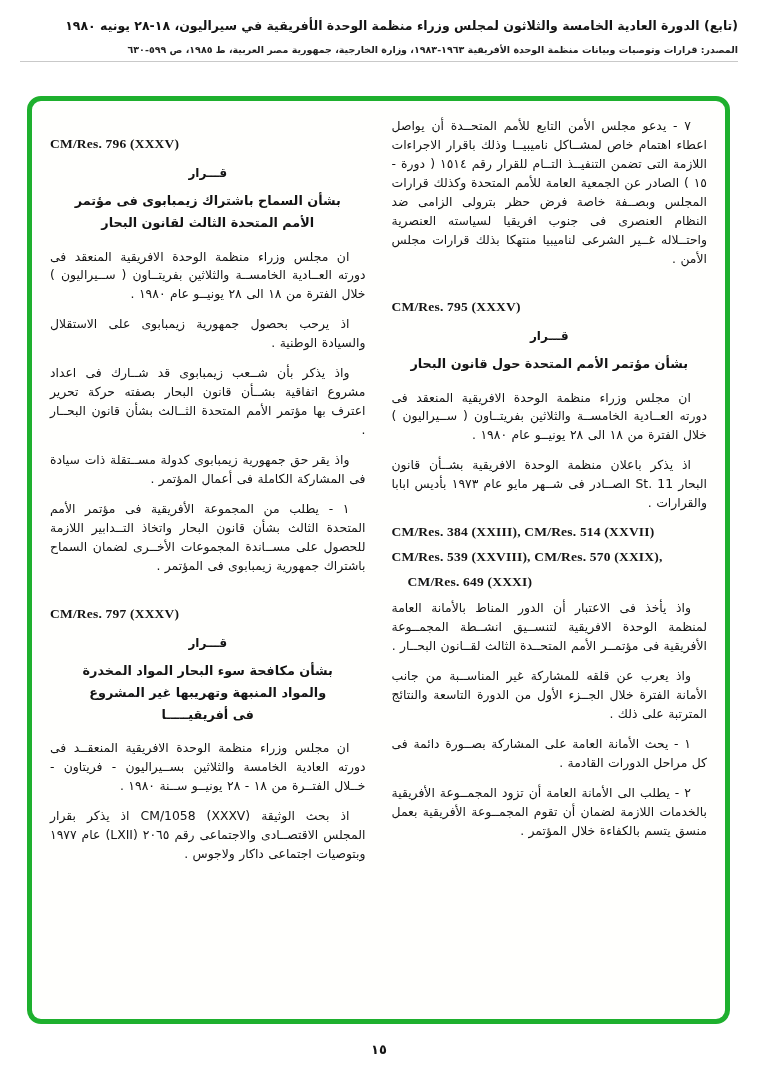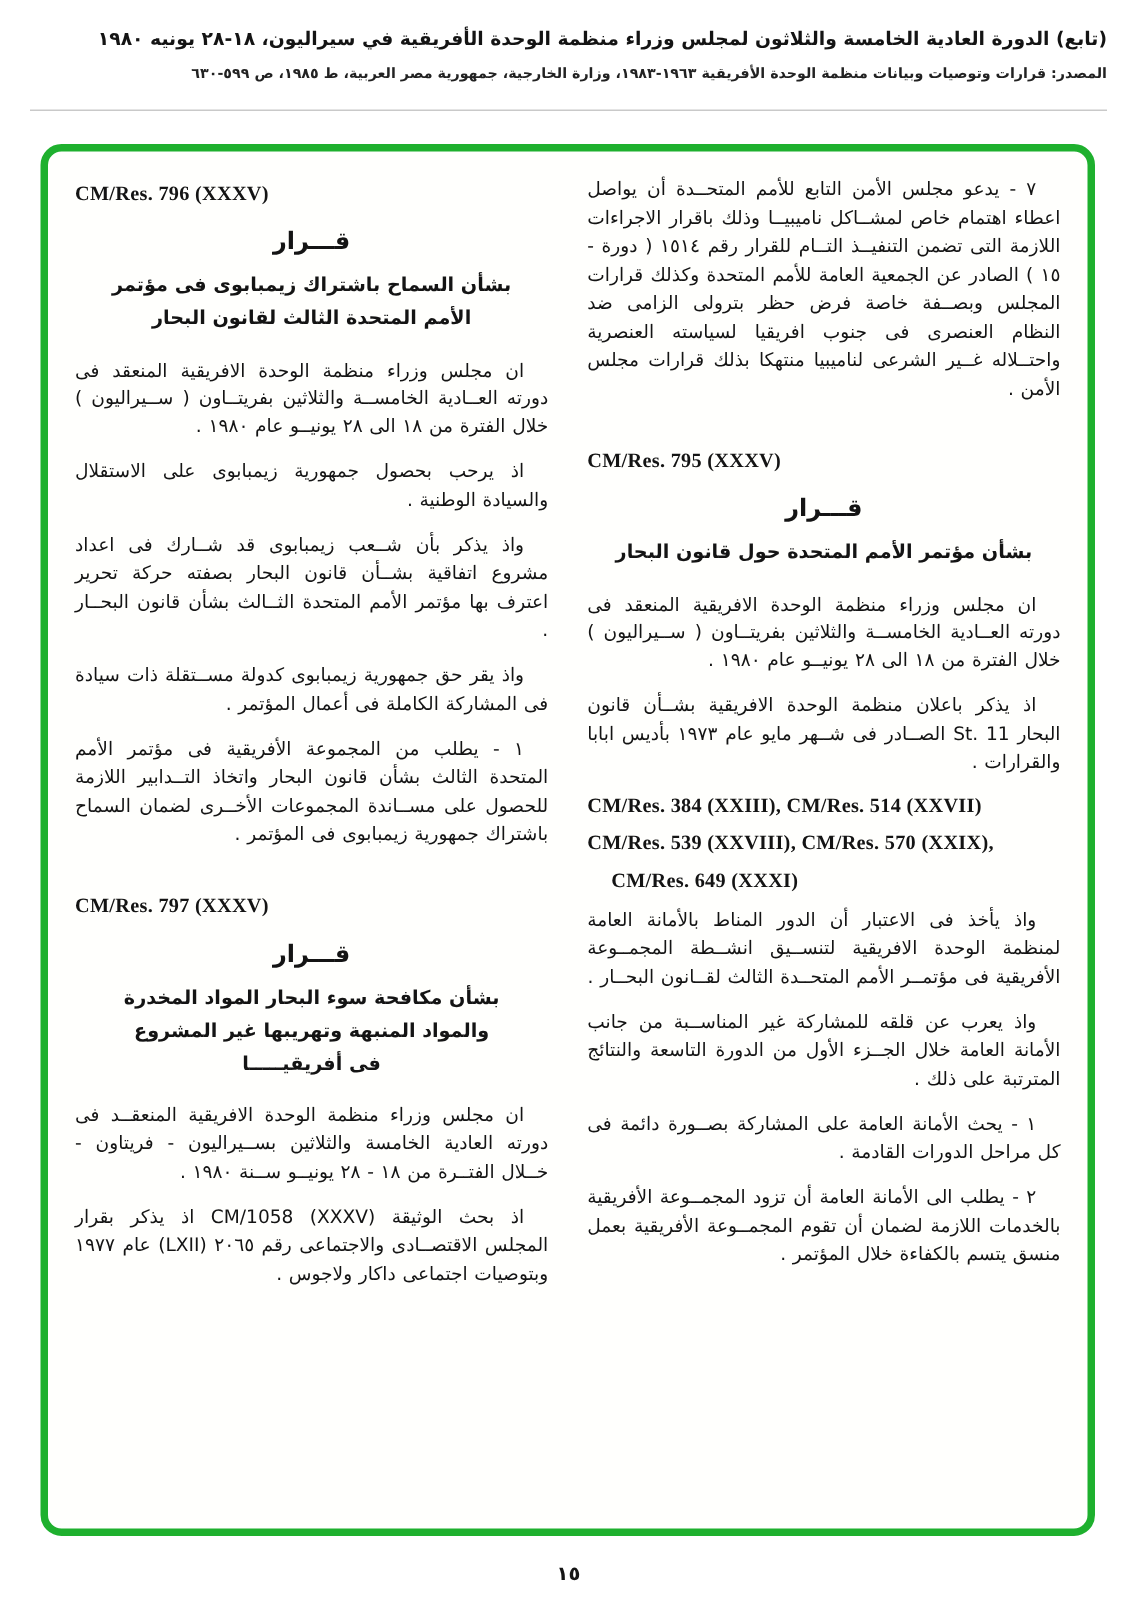--- a/index.html
+++ b/index.html
@@ -10,21 +10,21 @@
     overflow:hidden;
   }
 
   .page-header {
     position:absolute; top:18px; left:20px; right:20px;
     text-align:right; direction:rtl;
   }
   .header-line1 { font-size:12.5px; font-weight:bold; letter-spacing:0.2px; }
   .header-line2 {
     font-size:9.5px; font-weight:bold; margin-top:11px; color:#222;
-    padding-bottom:18px; border-bottom:1px solid #c9c9c9;
+    padding-bottom:6px; border-bottom:1px solid #c9c9c9;
   }
 
   .document-frame {
     position:absolute; left:27px; top:96px; width:703px; height:928px;
     border:5px solid #1eb02e; border-radius:14px;
     padding:16px 18px 10px 18px; background:#fffffd; overflow:hidden;
   }
 
   .columns { display:flex; direction:rtl; gap:26px; height:100%; }
   .col { flex:1; min-width:0; direction:rtl; }
@@ -35,23 +35,23 @@
     text-indent:1.3em; margin-bottom:11px; word-spacing:0.5px;
   }
   .ref, .ref-indent, .section-ref {
     direction:ltr; text-align:left; unicode-bidi:embed;
     font-family:"Liberation Serif", serif; font-weight:bold;
     font-size:13.5px; letter-spacing:0.2px;
   }
   .ref { margin:3px 0 9px; }
   .ref-indent { margin:3px 0 9px; padding-left:16px; }
   .section-ref { margin:30px 0 6px; }
-  .col > .section-ref:first-child { margin-top:4px; }
+  .col > .section-ref:first-child { margin-top:19px; }
   .title {
-    text-align:center; font-weight:bold; font-size:16px;
+    text-align:center; font-weight:bold; font-size:12px;
     margin:14px 0 10px; word-spacing:2px;
   }
   .subtitle {
     text-align:center; font-weight:bold; font-size:12.8px;
     line-height:1.7; margin-bottom:14px; white-space:pre-line;
   }
 
   .page-number {
     position:absolute; top:1042px; left:0; right:0;
     text-align:center; font-size:13px; font-weight:bold;
@@ -71,21 +71,21 @@
         <div class="block para">٧ - يدعو مجلس الأمن التابع للأمم المتحــدة أن يواصل اعطاء اهتمام خاص لمشــاكل ناميبيــا وذلك باقرار الاجراءات اللازمة التى تضمن التنفيــذ التــام للقرار رقم ١٥١٤ ( دورة - ١٥ ) الصادر عن الجمعية العامة للأمم المتحدة وكذلك قرارات المجلس وبصــفة خاصة فرض حظر بترولى الزامى ضد النظام العنصرى فى جنوب افريقيا لسياسته العنصرية واحتــلاله غــير الشرعى لناميبيا منتهكا بذلك قرارات مجلس الأمن .</div>
         <div class="block section-ref">CM/Res. 795 (XXXV)</div>
         <div class="block title">قـــرار</div>
         <div class="block subtitle">بشأن مؤتمر الأمم المتحدة حول قانون البحار</div>
         <div class="block para">ان مجلس وزراء منظمة الوحدة الافريقية المنعقد فى دورته العــادية الخامســة والثلاثين بفريتــاون ( ســيراليون ) خلال الفترة من ١٨ الى ٢٨ يونيــو عام ١٩٨٠ .</div>
         <div class="block para">اذ يذكر باعلان منظمة الوحدة الافريقية بشــأن قانون البحار ‎St. 11‎ الصــادر فى شــهر مايو عام ١٩٧٣ بأديس ابابا والقرارات .</div>
         <div class="block ref">CM/Res. 384 (XXIII), CM/Res. 514 (XXVII)</div>
         <div class="block ref">CM/Res. 539 (XXVIII), CM/Res. 570 (XXIX),</div>
         <div class="block ref-indent">CM/Res. 649 (XXXI)</div>
         <div class="block para">واذ يأخذ فى الاعتبار أن الدور المناط بالأمانة العامة لمنظمة الوحدة الافريقية لتنســيق انشــطة المجمــوعة الأفريقية فى مؤتمــر الأمم المتحــدة الثالث لقــانون البحــار .</div>
-        <div class="block para">واذ يعرب عن قلقه للمشاركة غير المناســبة من جانب الأمانة العامة خلال الجــزء الأول من الدورة التاسعة والنتائج المترتبة على ذلك .</div>
+        <div class="block para">واذ يعرب عن قلقه للمشاركة غير المناســبة من جانب الأمانة الفترة خلال الجــزء الأول من الدورة التاسعة والنتائج المترتبة على ذلك .</div>
         <div class="block para">١ - يحث الأمانة العامة على المشاركة بصــورة دائمة فى كل مراحل الدورات القادمة .</div>
         <div class="block para">٢ - يطلب الى الأمانة العامة أن تزود المجمــوعة الأفريقية بالخدمات اللازمة لضمان أن تقوم المجمــوعة الأفريقية بعمل منسق يتسم بالكفاءة خلال المؤتمر .</div>
       </div>
     <div class="col">
         <div class="block section-ref">CM/Res. 796 (XXXV)</div>
         <div class="block title">قـــرار</div>
         <div class="block subtitle">بشأن السماح باشتراك زيمبابوى فى مؤتمر
 الأمم المتحدة الثالث لقانون البحار</div>
         <div class="block para">ان مجلس وزراء منظمة الوحدة الافريقية المنعقد فى دورته العــادية الخامســة والثلاثين بفريتــاون ( ســيراليون ) خلال الفترة من ١٨ الى ٢٨ يونيــو عام ١٩٨٠ .</div>
         <div class="block para">اذ يرحب بحصول جمهورية زيمبابوى على الاستقلال والسيادة الوطنية .</div>

